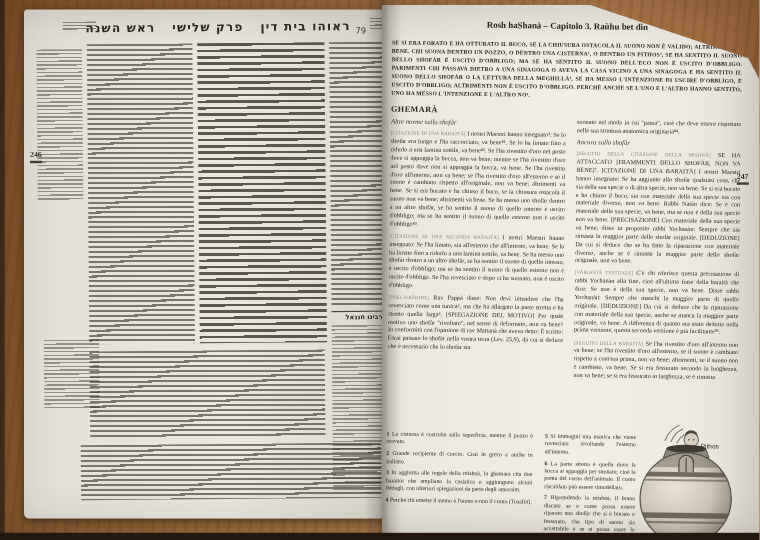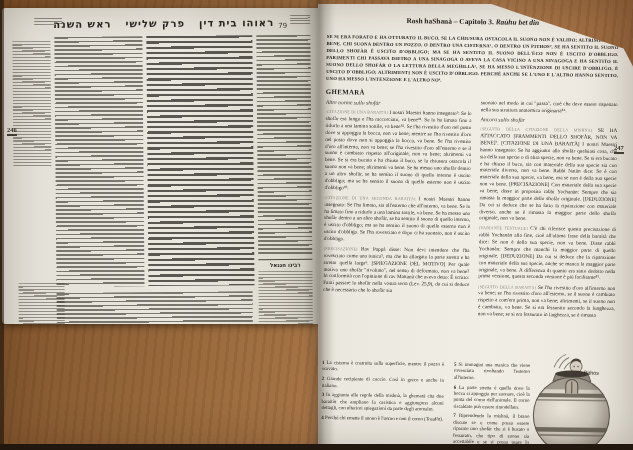--- a/index.html
+++ b/index.html
@@ -5,21 +5,21 @@
   html,body{margin:0;padding:0;}
   body{
     width:633px;height:450px;position:relative;overflow:hidden;
     font-family:"Liberation Serif", serif;
     background:
       repeating-linear-gradient(96deg, rgba(60,35,15,.10) 0 3px, rgba(0,0,0,0) 3px 9px),
       linear-gradient(100deg,#7e5129 0%,#9a6a3d 35%,#b07c4e 70%,#8a5a33 100%);
   }
   .page{position:absolute;overflow:hidden;}
   .left-page{
-    left:2px;top:8px;width:316px;height:316px;
+    left:20px;top:8px;width:316px;height:424px;
     background:linear-gradient(to right,#e3e0d7 0,#eae7df 55%,#dedbd1 88%,#c6c3b8 100%);
     box-shadow:0 2px 7px rgba(0,0,0,.5);
     border-radius:3px 0 0 4px;
   }
   .right-page{
     left:318px;top:4px;width:315px;height:446px;
     background:linear-gradient(to right,#cfccc2 0,#ebe8df 6%,#f1eee6 55%,#eae6dd 100%);
     box-shadow:0 2px 7px rgba(0,0,0,.45);
     clip-path:polygon(0 0,55% 0,97% 10%,100% 14%,100% 100%,0 100%);
   }
@@ -45,21 +45,21 @@
   .htx-lg{position:absolute;
     background-image:repeating-linear-gradient(to bottom,rgba(35,33,27,.72) 0 2.2px,rgba(0,0,0,0) 2.2px 5.3px);}
   .htx-sm{position:absolute;
     background-image:repeating-linear-gradient(to bottom,rgba(60,56,48,.48) 0 1.2px,rgba(0,0,0,0) 1.2px 3.1px);}
   .rch-header{position:absolute;left:250px;top:246px;width:54px;text-align:center;font-size:5.5px;font-weight:bold;
     border-top:1px solid #4a463e;padding-top:2px;}
   .margin-num{position:absolute;font-size:6.5px;font-weight:bold;color:#33312a;border-bottom:2px solid #44423a;padding-bottom:1px;font-family:"Liberation Serif",serif;}
 
   
   .it-header{position:relative;text-align:center;font-size:7.4px;font-weight:bold;color:#23211c;padding-top:3px;}
-  .it-header .chap{font-style:italic;text-align:right;}
+  .it-header .chap{text-align:right;}
   .page-ref{position:absolute;right:2px;top:18px;font-size:6.6px;font-weight:bold;color:#23211c;}
   .page-ref .mark{font-weight:normal;color:#8a877e;}
   .mishnah{margin-top:9px;font-size:4.7px;line-height:1.5;font-weight:bold;letter-spacing:.18px;text-align:justify;color:#1f1d18;}
   .gemara-h{margin-top:6px;font-size:6.8px;font-weight:bold;letter-spacing:.4px;color:#1f1d18;}
   .cols{display:flex;gap:9px;margin-top:2px;}
   .col-l{width:146px;height:250px;overflow:hidden;}
   .col-r{width:137px;height:238px;overflow:hidden;}
   .subhead{font-size:5.6px;font-style:italic;color:#3a372f;margin:2px 0 3px;}
   .para{margin:0 0 3.2px;font-size:5.2px;line-height:1.32;text-align:justify;color:#26231d;}
   .ptag{font-size:4.1px;color:#86837a;letter-spacing:.15px;}

